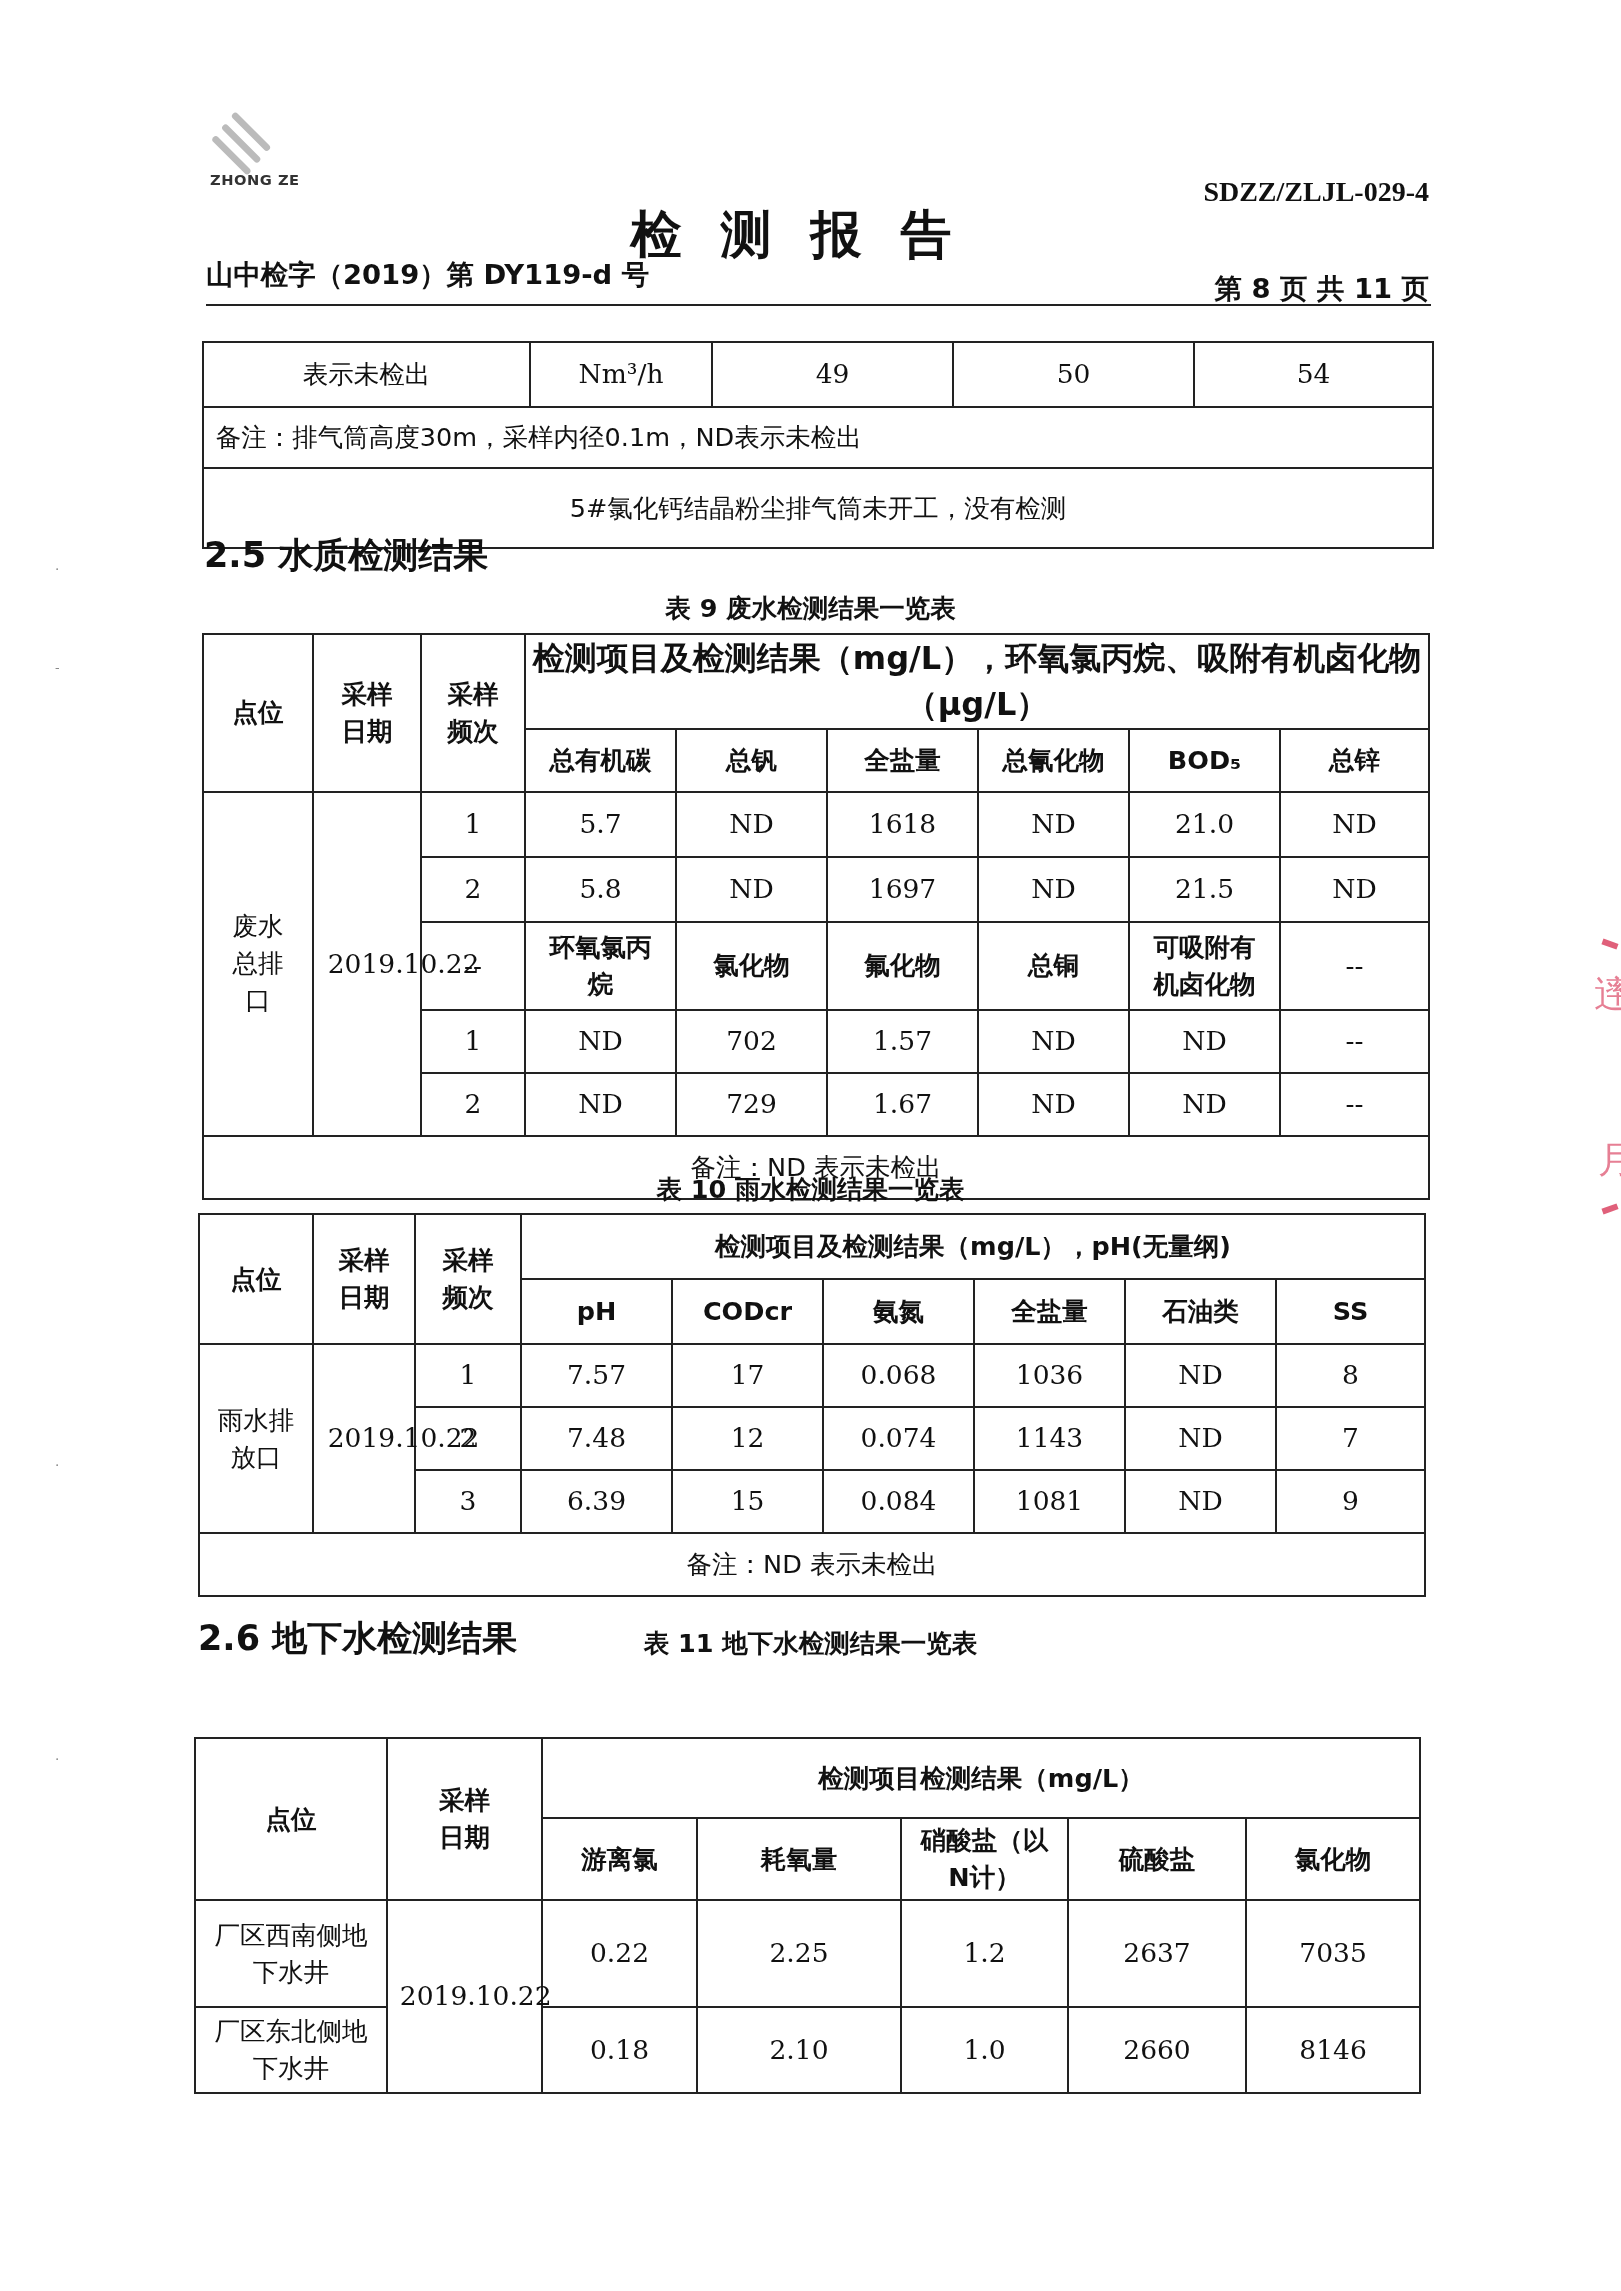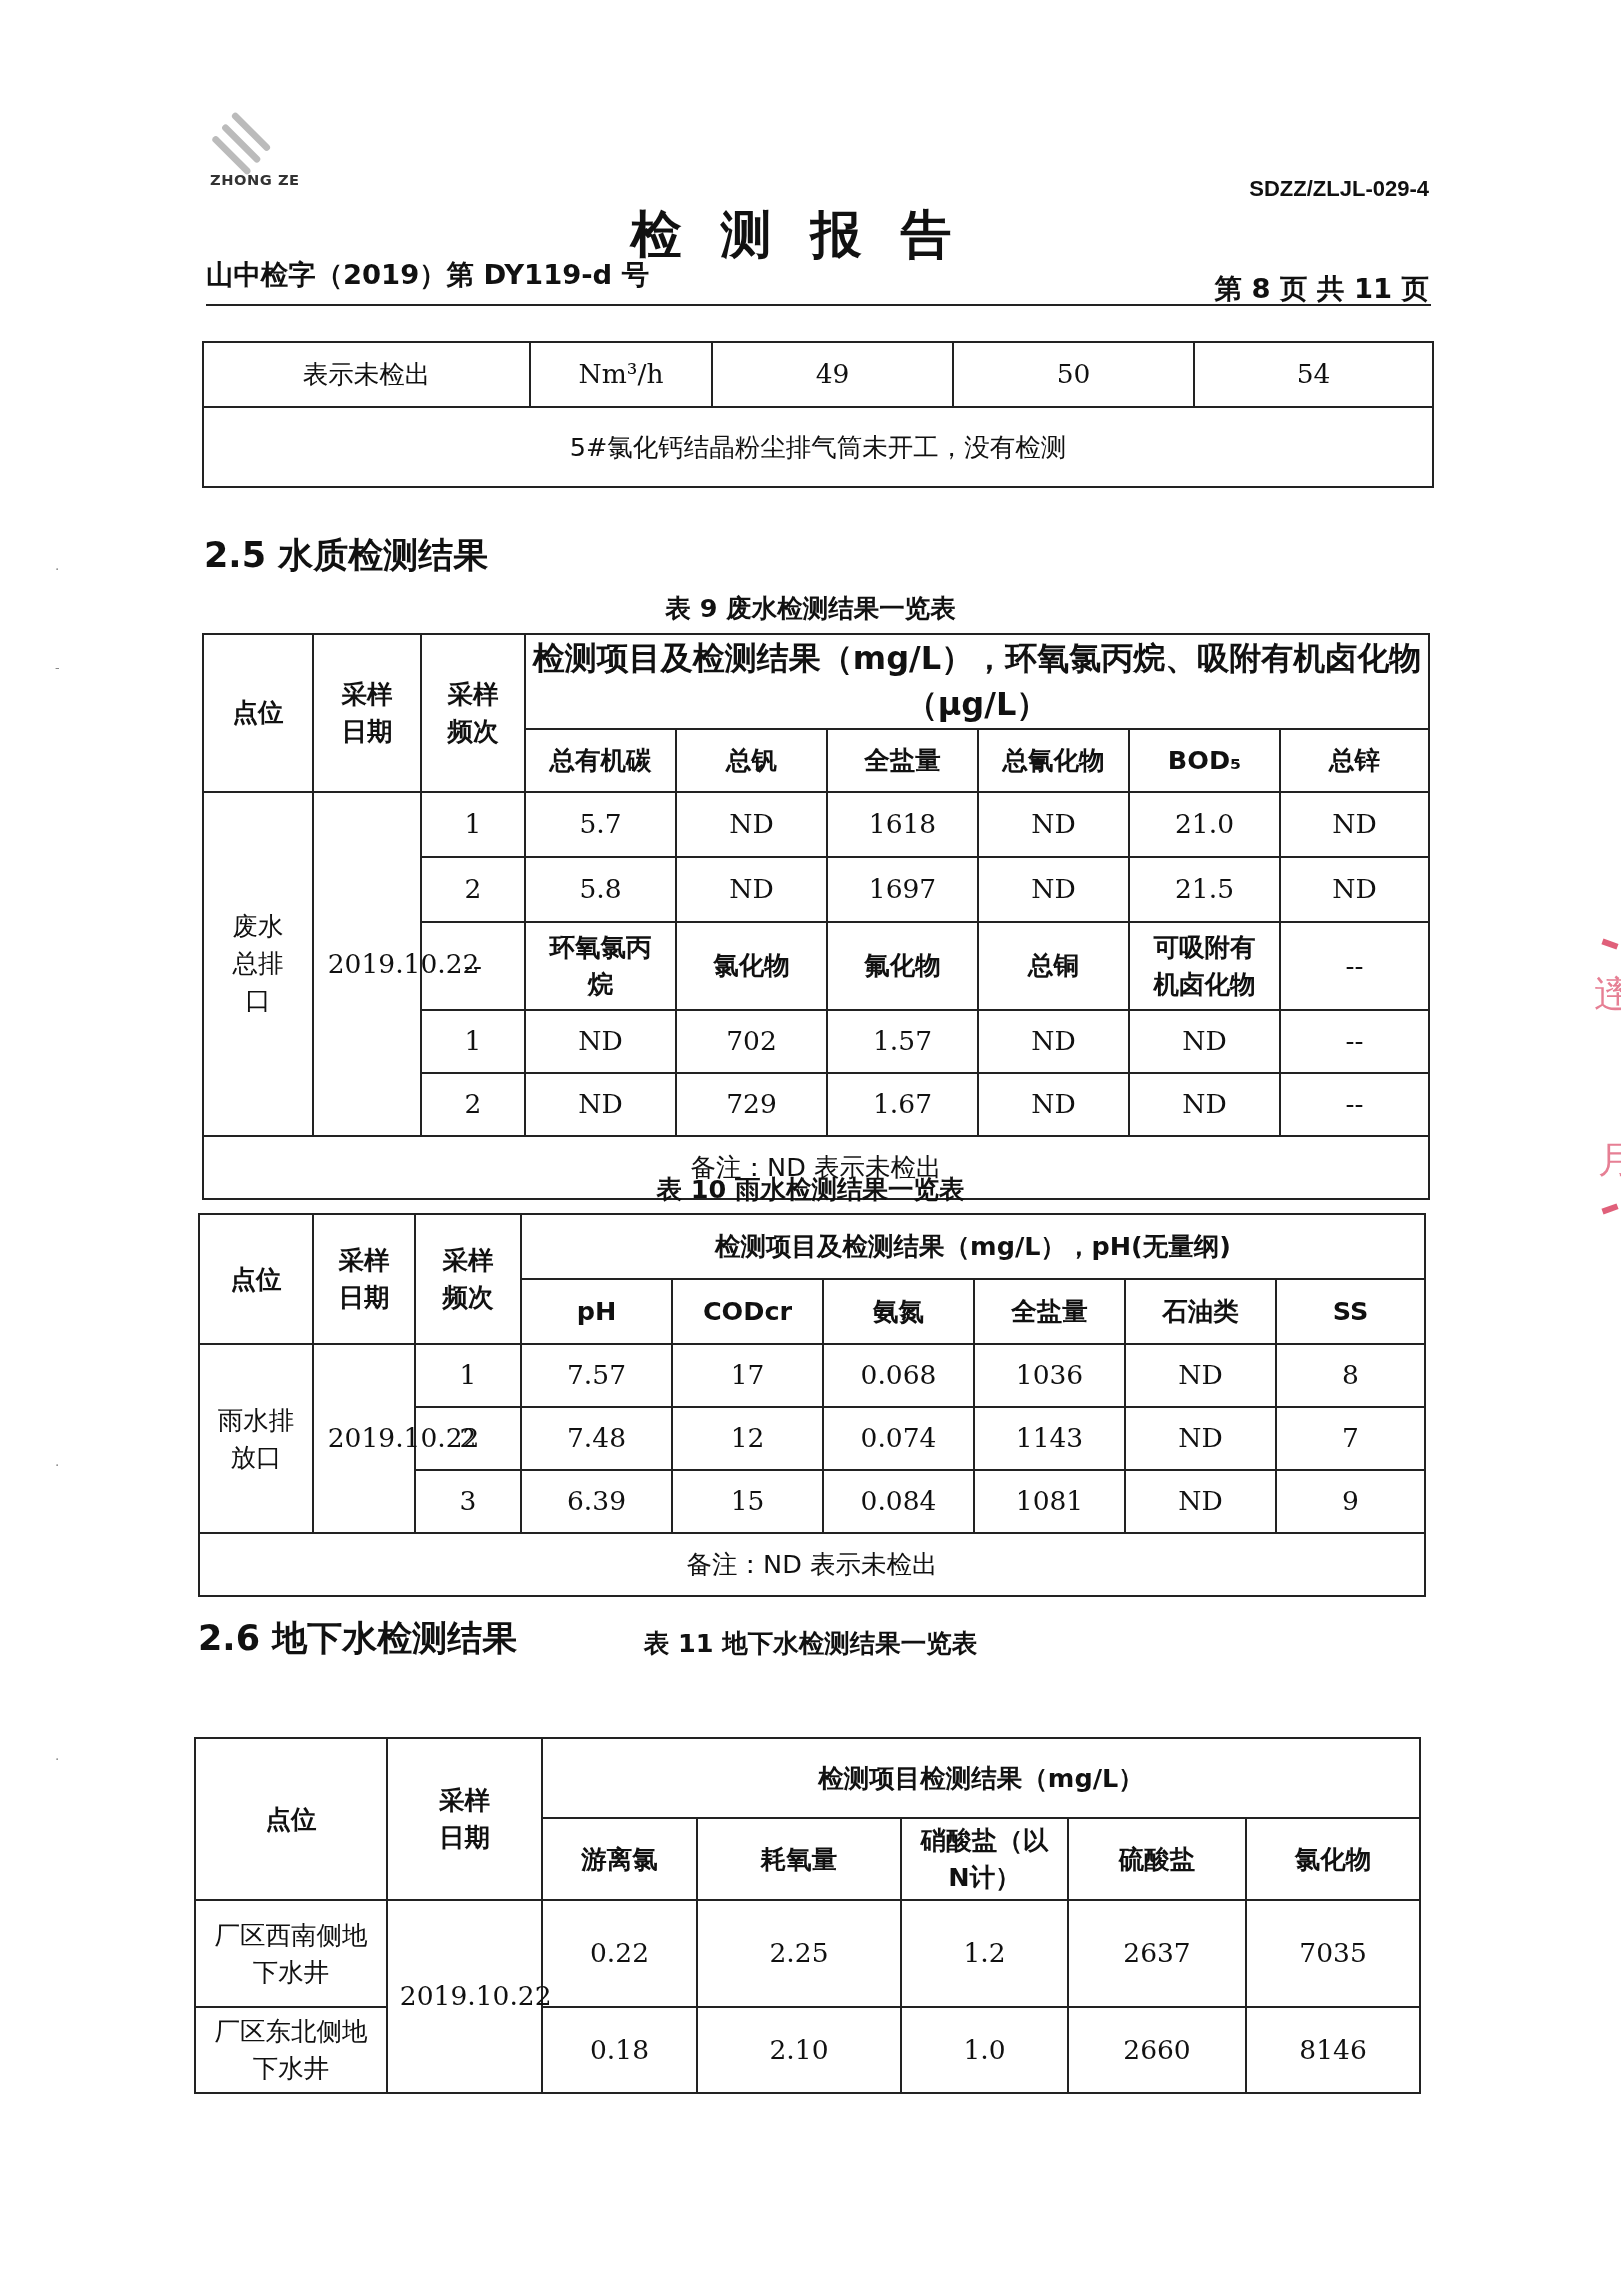--- a/index.html
+++ b/index.html
@@ -1,21 +1,21 @@
 <!DOCTYPE html>
 <html><head>
 <meta charset="utf-8">
 <style>
   html,body{margin:0;padding:0;background:#fff;}
   body{width:1621px;height:2292px;position:relative;overflow:hidden;
        font-family:"DejaVu Serif","Liberation Serif",serif;color:#111;}
   .abs{position:absolute;}
   .logo{left:206px;top:108px;width:88px;height:88px;}
   .logo-text{left:210px;top:171px;font-family:"DejaVu Sans","Liberation Sans",sans-serif;font-size:14.7px;font-weight:bold;color:#333;letter-spacing:0.5px;}
-  .docno{right:192px;top:176px;font-size:22px;font-weight:bold;font-family:Liberation Sans, sans-serif;}
+  .docno{right:192px;top:176px;font-size:28px;font-weight:bold;font-family:Liberation Serif, serif;}
   .title{left:0;width:1621px;top:201px;text-align:center;font-size:51px;font-weight:bold;letter-spacing:39px;font-family:"DejaVu Sans",sans-serif;}
   .reportno{left:206px;top:257px;font-size:27.4px;font-weight:bold;font-family:"DejaVu Sans",sans-serif;}
   .pageno{right:192px;top:271px;font-size:27.4px;font-weight:bold;font-family:"DejaVu Sans",sans-serif;}
   .hdr-line{left:206px;width:1225px;top:304px;height:0;border-top:2px solid #222;}
   table{border-collapse:collapse;position:absolute;table-layout:fixed;}
   td{border:2px solid #222;text-align:center;vertical-align:middle;padding:0;font-size:26.5px;line-height:1.45;}
   .hd{font-weight:bold;font-family:"DejaVu Sans",sans-serif;font-size:25.5px;}
   .txt{font-family:"DejaVu Sans",sans-serif;font-size:25.5px;}
   .note-left{text-align:left;padding-left:11.8px;}
   .sec{font-family:"DejaVu Sans",sans-serif;font-weight:bold;font-size:35px;}
@@ -51,20 +51,23 @@
       <col style="width:239px">
     </colgroup>
   <tbody>
       <tr style="height:65px">
     <td class="txt">表示未检出</td>
     <td>Nm³/h</td>
     <td>49</td>
     <td>50</td>
     <td>54</td>
   </tr>
+  <tr style="height:61px">
+    <td colspan="5" class="txt note-left">备注：排气筒高度30m，采样内径0.1m，ND表示未检出</td>
+  </tr>
   <tr style="height:80px">
     <td colspan="5" class="txt">5#氯化钙结晶粉尘排气筒未开工，没有检测</td>
   </tr>
 </tbody>
   </table>
 
 <div class="abs sec" style="left:204px;top:532px;">2.5 水质检测结果</div>
 <div class="abs cap" style="top:591px;">表 9  废水检测结果一览表</div>
 
 <table style="left:202px;top:633px;width:1225px;">

